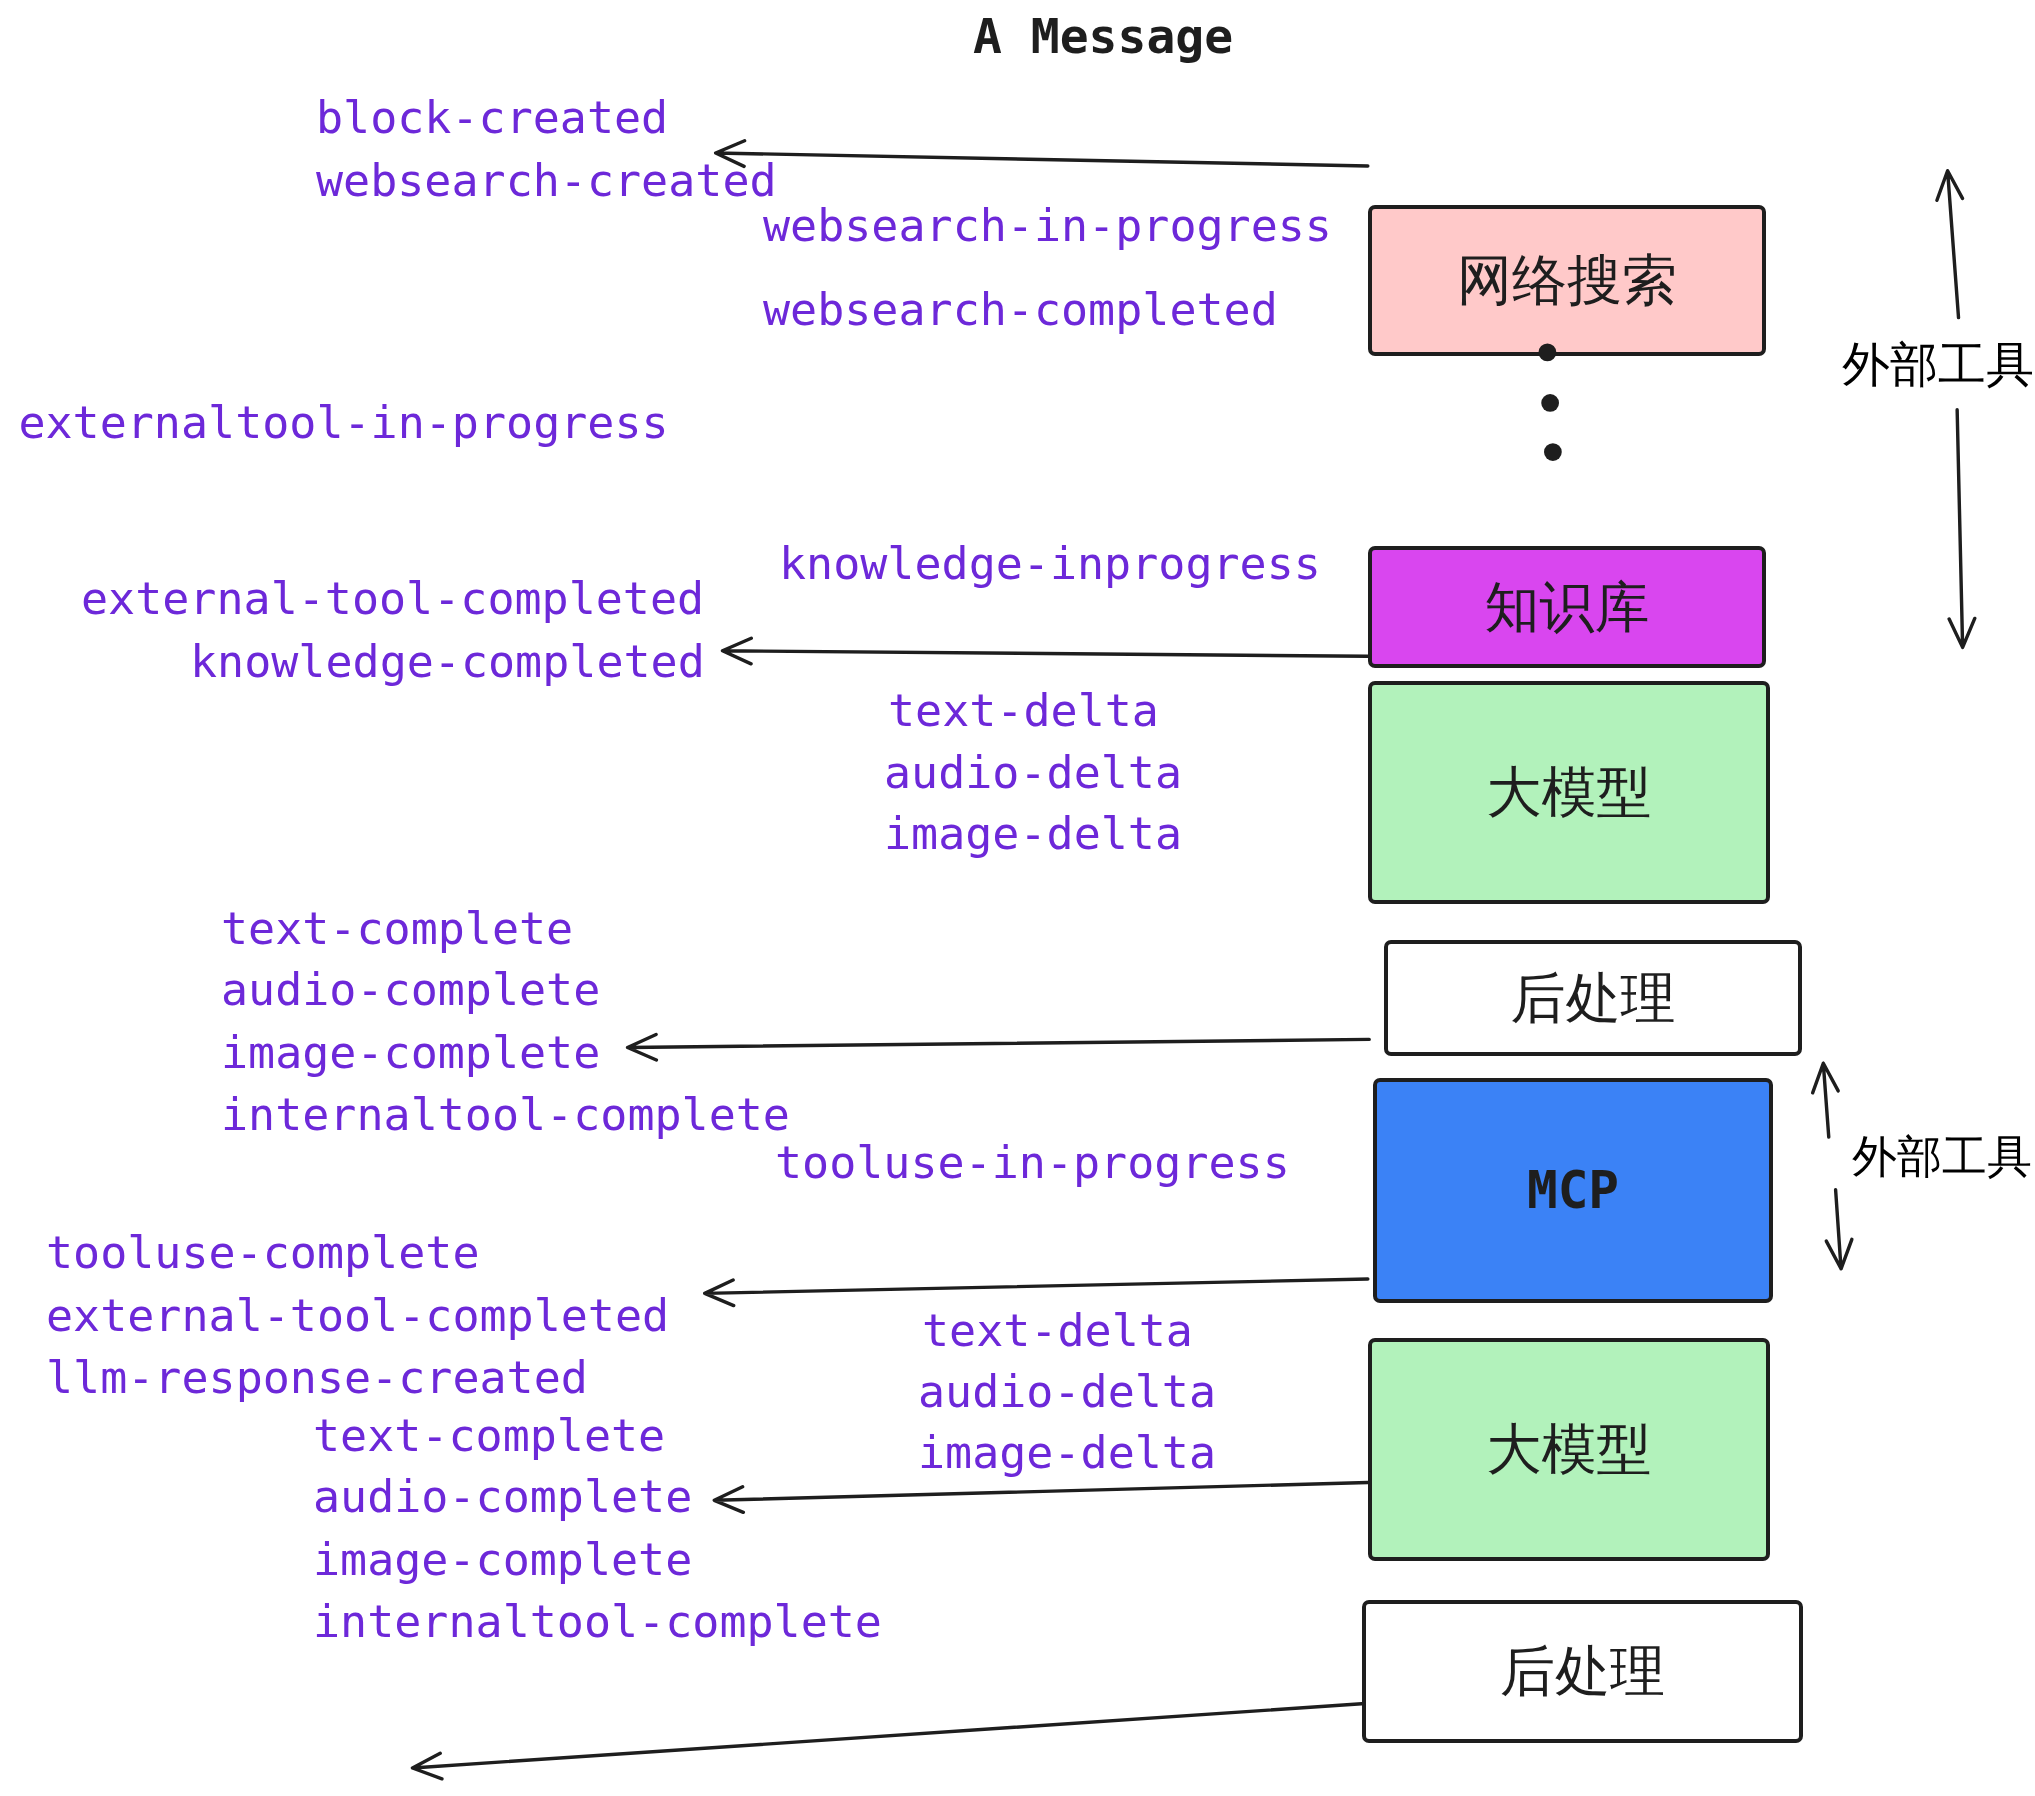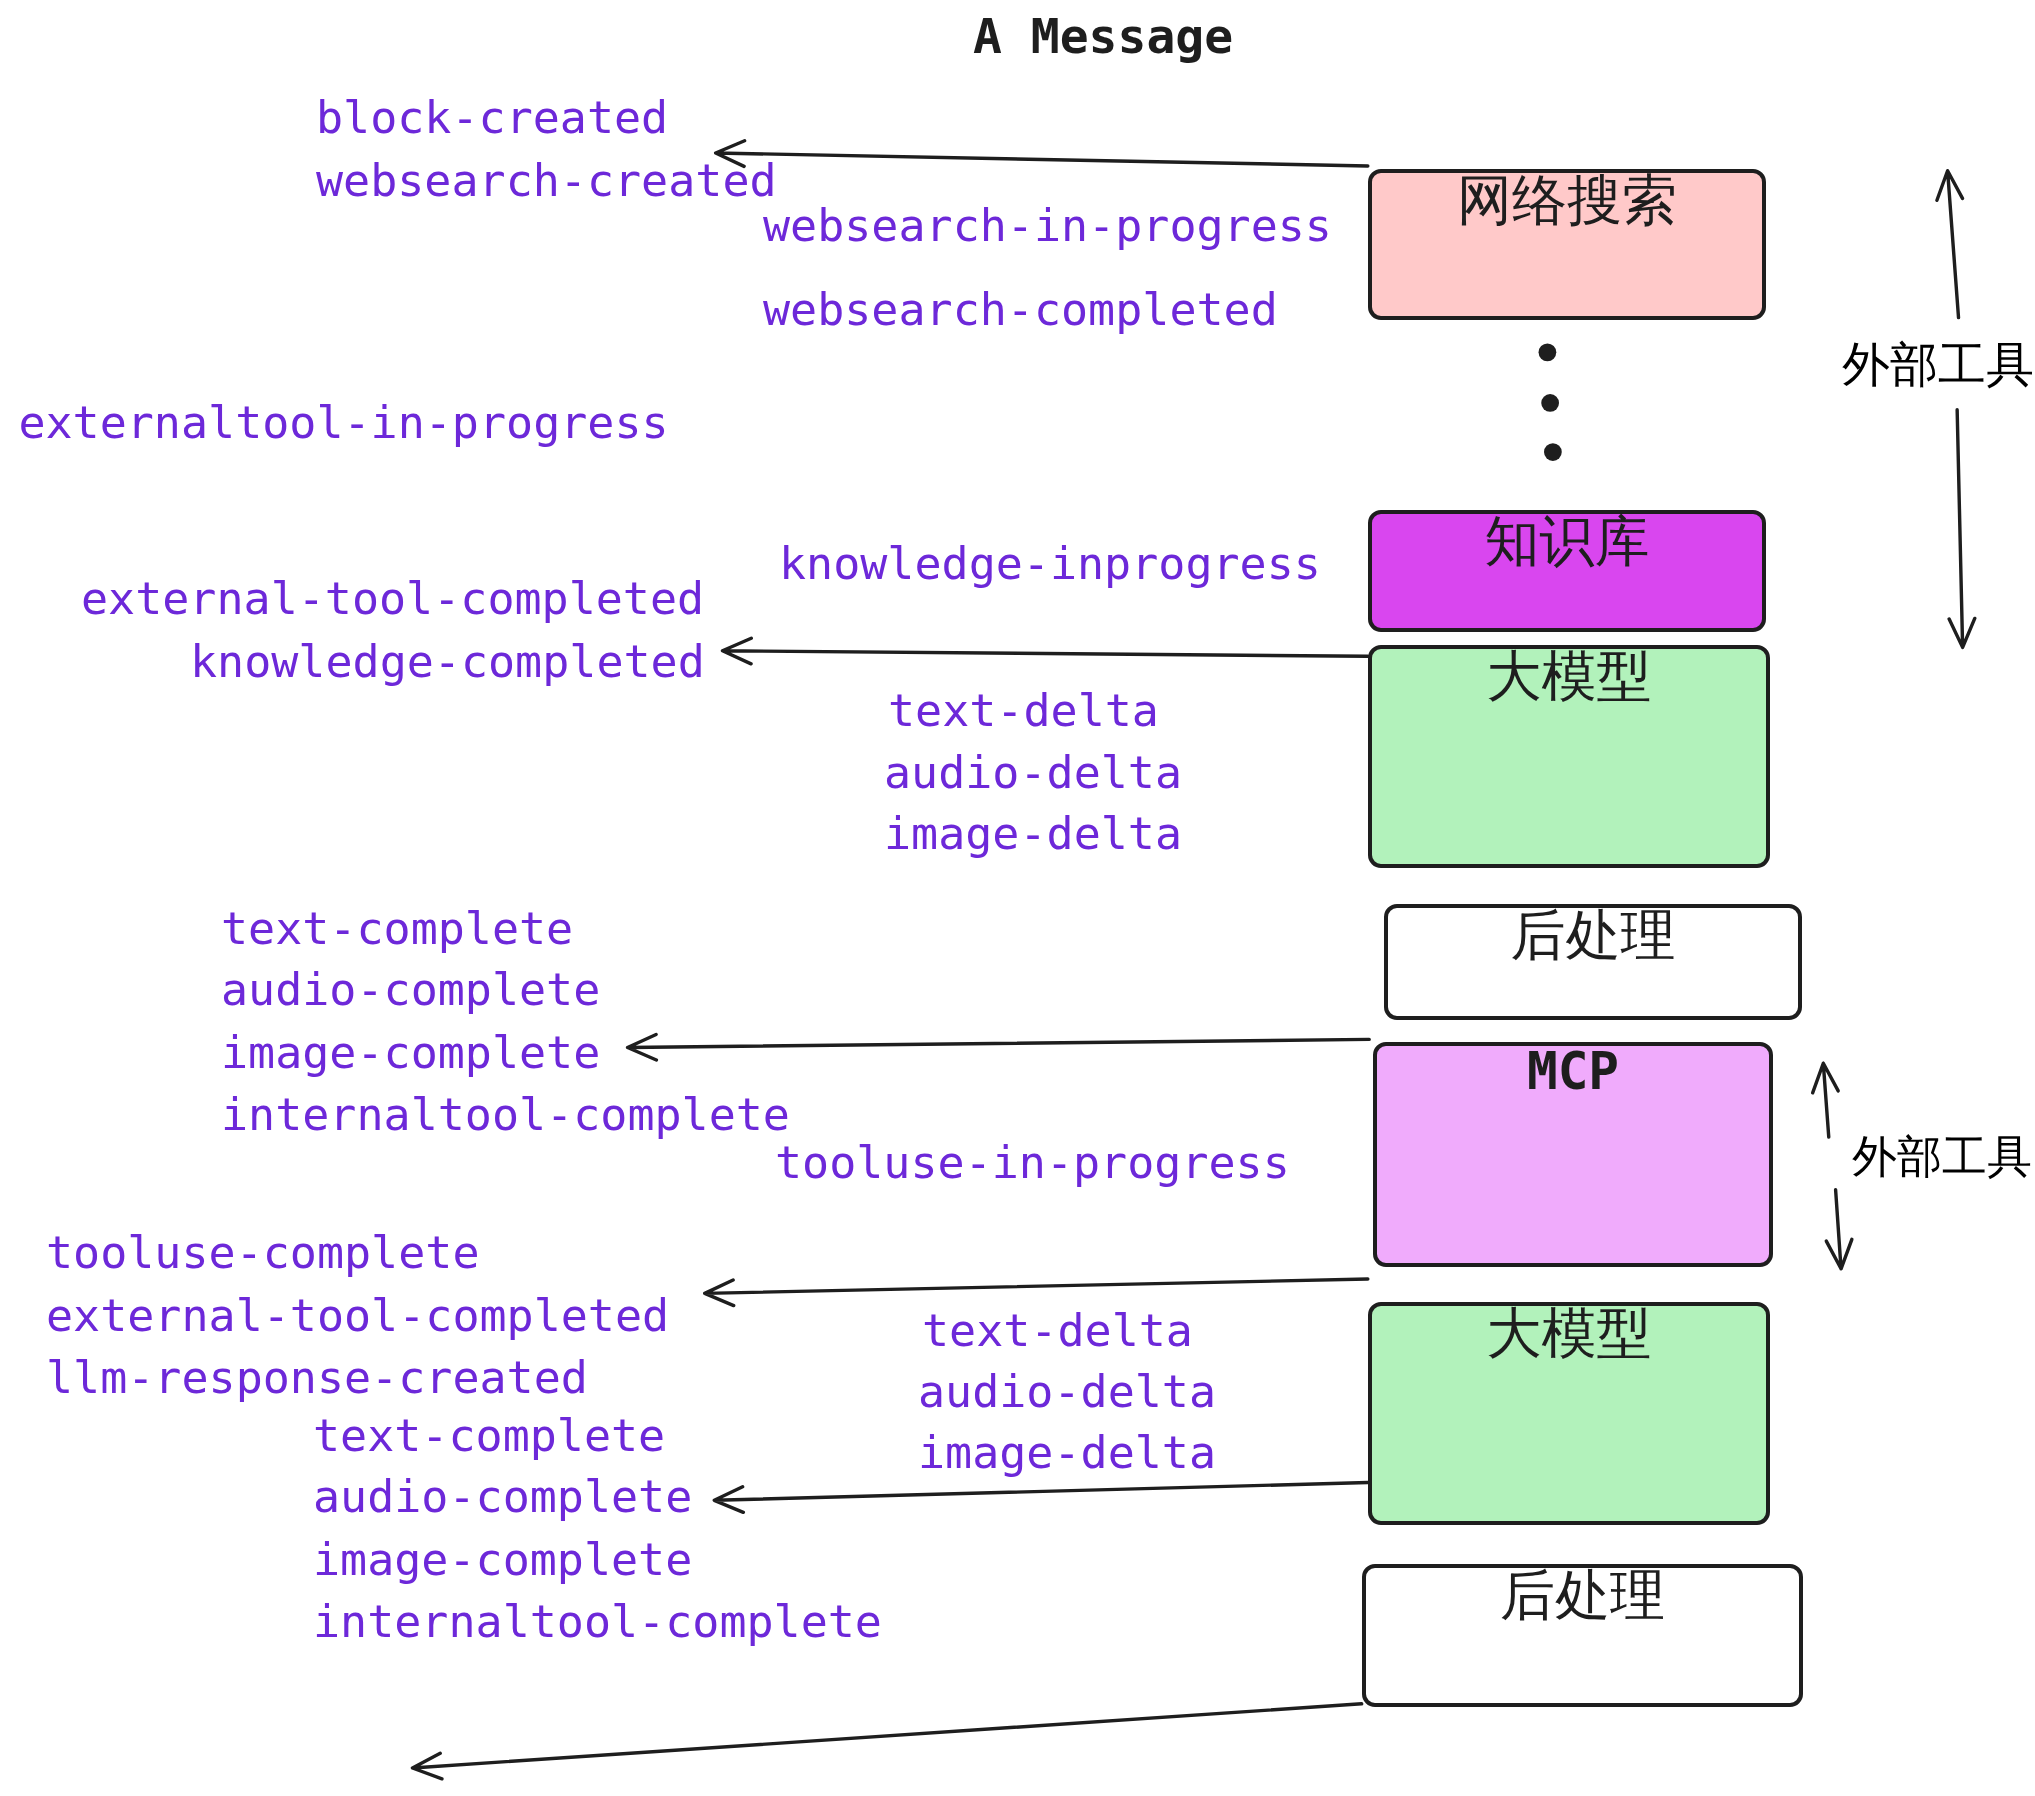--- a/index.html
+++ b/index.html
@@ -11,23 +11,23 @@
   .title {
     position:absolute; left:973px; top:12.3px;
     font:600 48px/1 "DejaVu Sans Mono", monospace; color:#1e1e1e;
     white-space:nowrap;
   }
   .ev {
     position:absolute; font:45px/1.05 "DejaVu Sans Mono", monospace;
     color:#6d28d9; white-space:nowrap;
   }
   .box {
-    position:absolute; border:4.1px solid #1e1e1e; border-radius:13px;
-    display:flex; align-items:flex-start; justify-content:center;
-    box-sizing:border-box; background:#ffffff;
+    position:absolute; border:4.1px solid #1e1e1e; border-radius:7px;
+    display:flex; align-items:center; justify-content:center;
+    box-sizing:border-box; background:#ffffff;margin-top:36px;
   }
   .box-label {
     font:55px/1 "Liberation Sans", sans-serif; color:#1e1e1e;
     white-space:nowrap;
   }
   .box-label.mono {
     font:600 51px/1 "DejaVu Sans Mono", monospace;
   }
   .side-label {
     position:absolute; font:48px/1 "Liberation Sans", sans-serif;
@@ -79,21 +79,21 @@
   </div>
   <div class="box" style="left: 1368px; top: 510px; width: 398px; height: 122px; background: #d946ef;">
     <span class="box-label">知识库</span>
   </div>
   <div class="box" style="left: 1368px; top: 645px; width: 402px; height: 223px; background: rgb(178, 242, 187);">
     <span class="box-label">大模型</span>
   </div>
   <div class="box" style="left: 1384px; top: 904px; width: 418px; height: 116px; background: rgb(255, 255, 255);">
     <span class="box-label">后处理</span>
   </div>
-  <div class="box" style="left: 1373px; top: 1042px; width: 400px; height: 225px; background: #f0abfc;">
+  <div class="box" style="left: 1373px; top: 1042px; width: 400px; height: 225px; background: #3b82f6;">
     <span class="box-label mono">MCP</span>
   </div>
   <div class="box" style="left: 1368px; top: 1302px; width: 402px; height: 223px; background: rgb(178, 242, 187);">
     <span class="box-label">大模型</span>
   </div>
   <div class="box" style="left: 1362px; top: 1564px; width: 441px; height: 143px; background: rgb(255, 255, 255);">
     <span class="box-label">后处理</span>
   </div>
 
   <div class="side-label" style="left:1842px;top:341px">外部工具</div>

